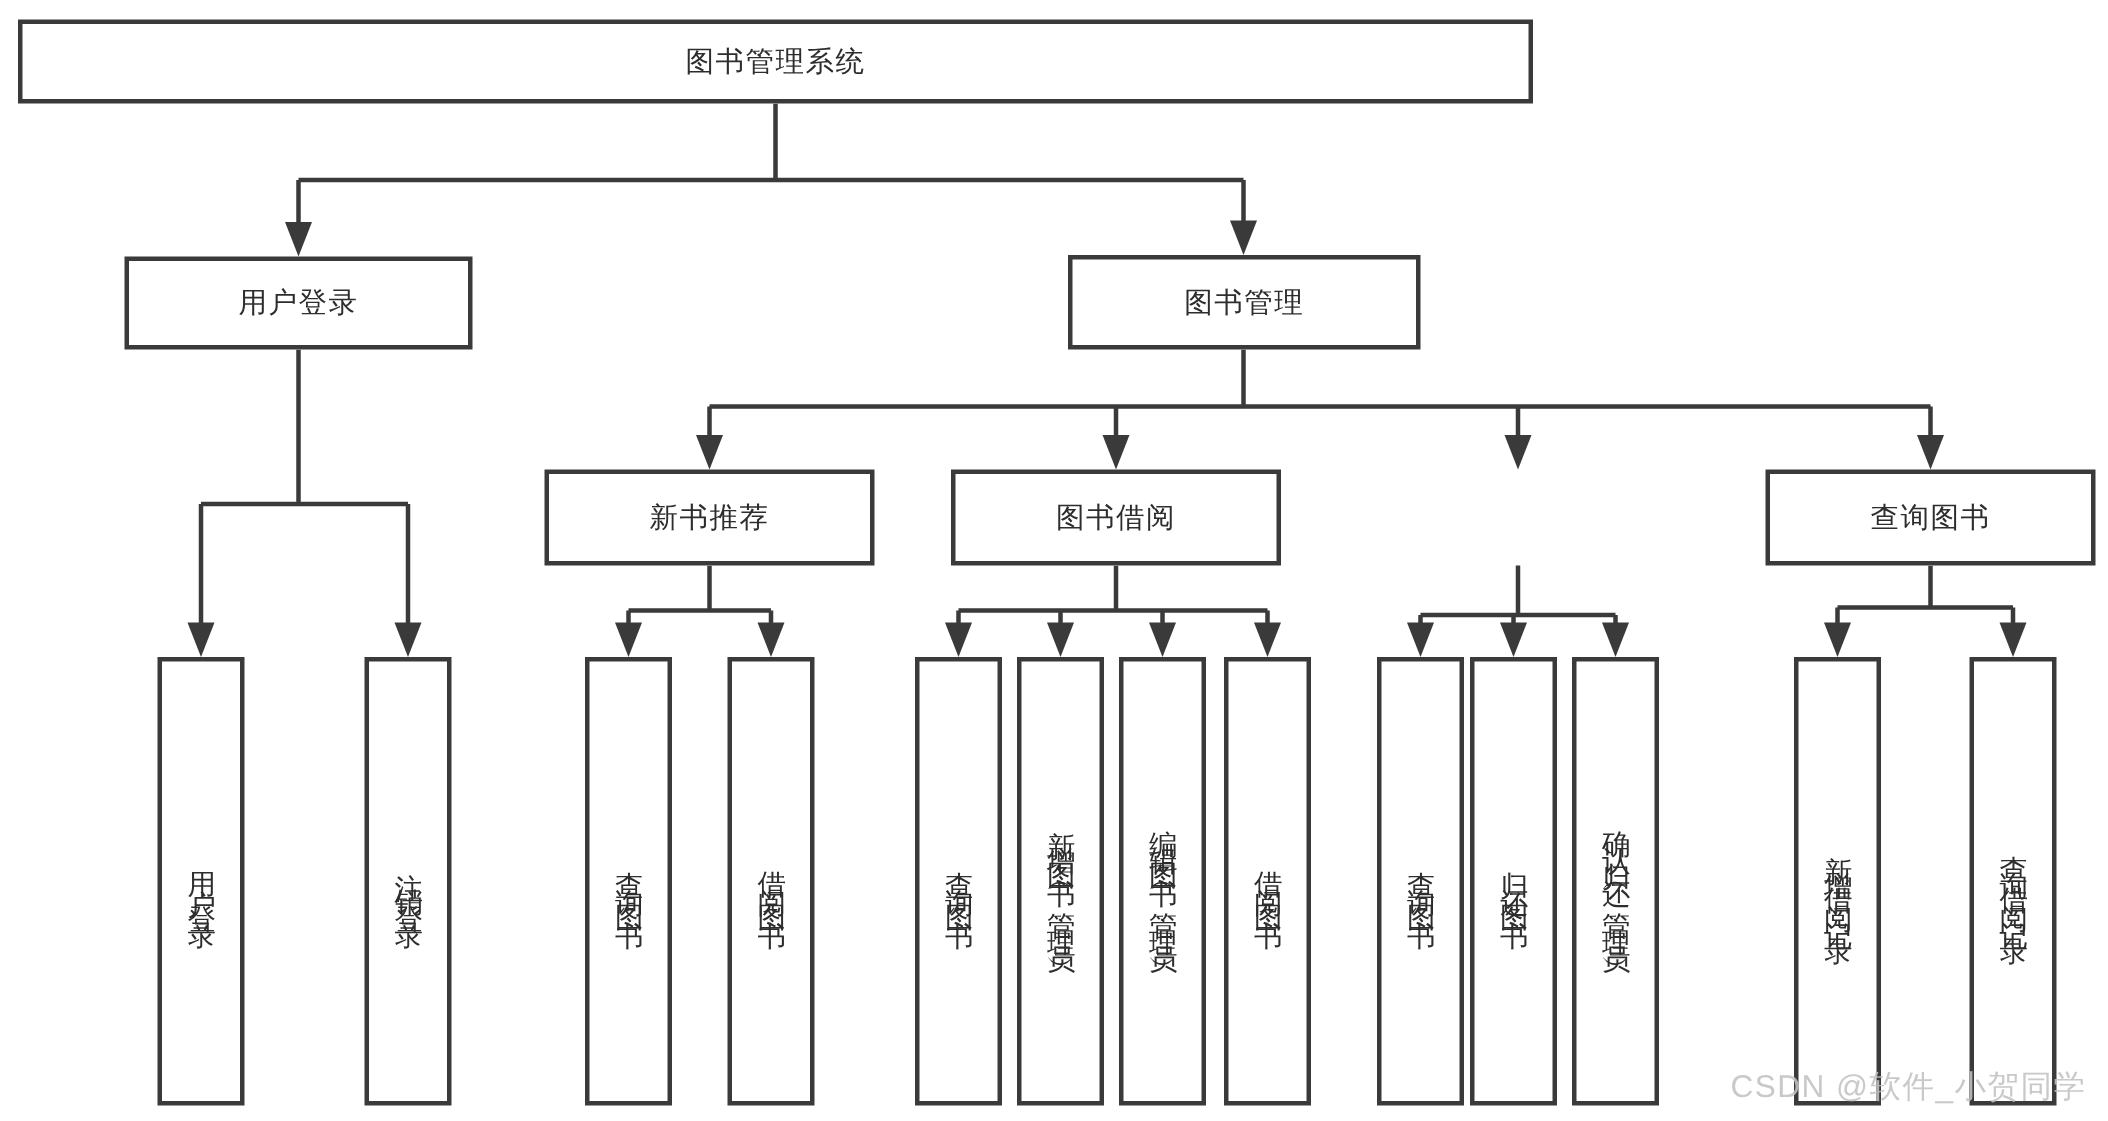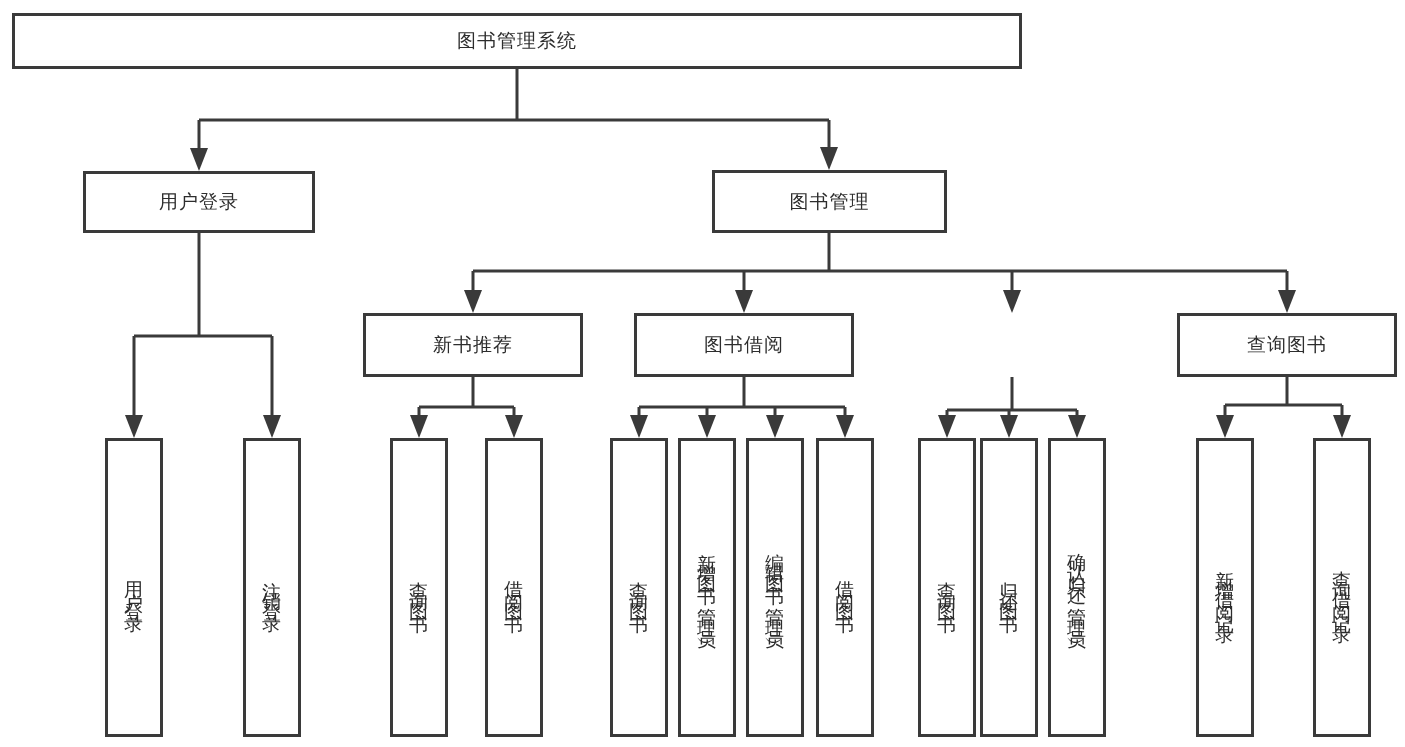--- a/index.html
+++ b/index.html
@@ -157,13 +157,14 @@
     <span class="vtext">确认归还（管理员）</span>
   </div>
 
   <div class="box leaf le1">
     <span class="vtext">新增借阅记录</span>
   </div>
   <div class="box leaf le2">
     <span class="vtext">查询借阅记录</span>
   </div>
 
+  <div class="watermark">CSDN @软件_小贺同学</div>
 </div>
 
 </body></html>

